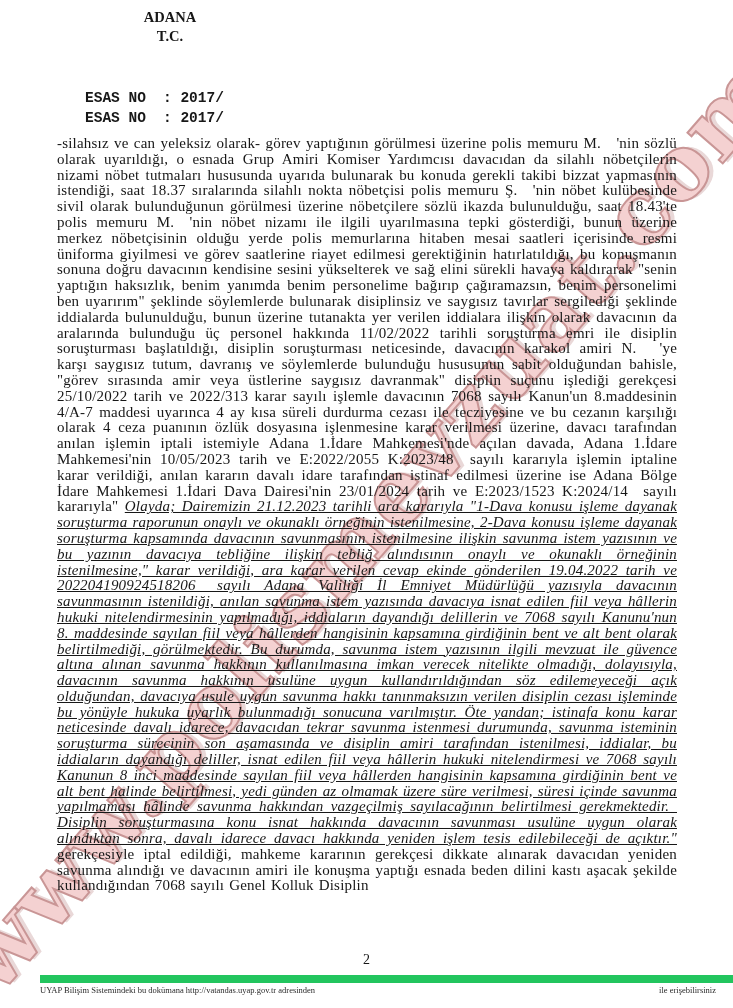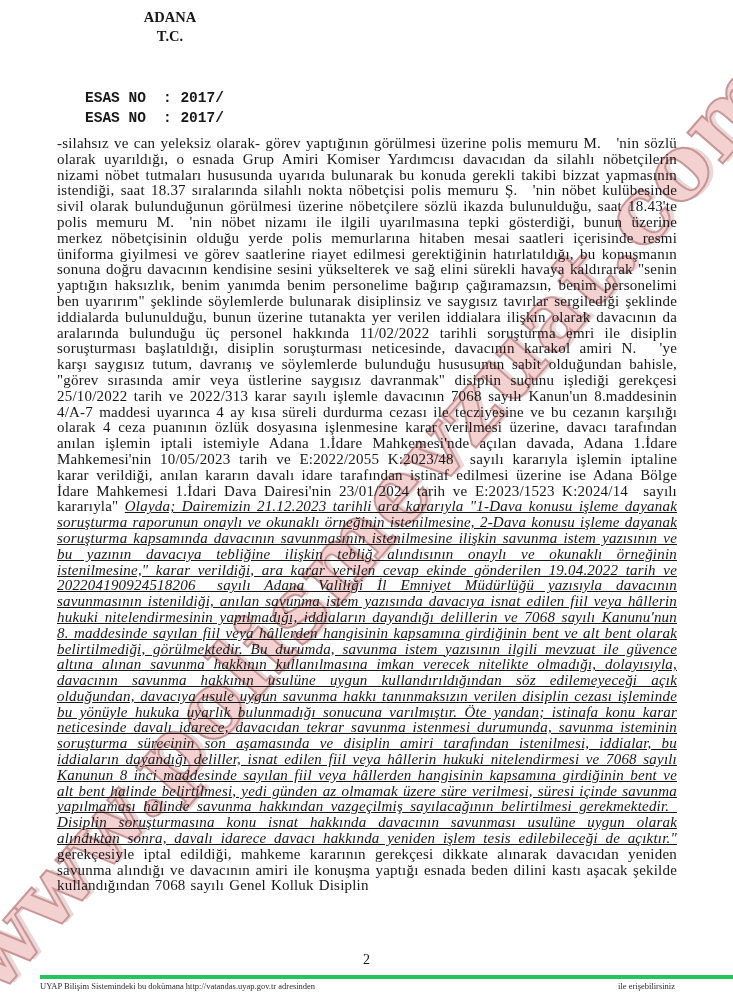--- a/index.html
+++ b/index.html
@@ -46,27 +46,27 @@
     text-align:justify;
     margin:0;
   }
   .body-text .italic{font-style:italic;text-decoration:underline;}
   .page-number{
     position:absolute;top:952px;left:0;width:733px;
     text-align:center;font-size:14px;
   }
   .footer{
     position:absolute;top:975px;left:40px;width:693px;
-    border-top:4px solid #22c55e;
+    border-top:8px solid #22c55e;
     padding-top:2px;
     display:flex;justify-content:space-between;
     font-size:8.5px;color:#2b2b2b;
     line-height:11px;
   }
-  .footer .footer-right{padding-right:58px;}
+  .footer .footer-right{padding-right:17px;}
 </style>
 </head>
 <body>
 
 <div class="page">
 
   <div class="watermark">www.polismevzuat.com</div>
 
   <div class="content">
 

